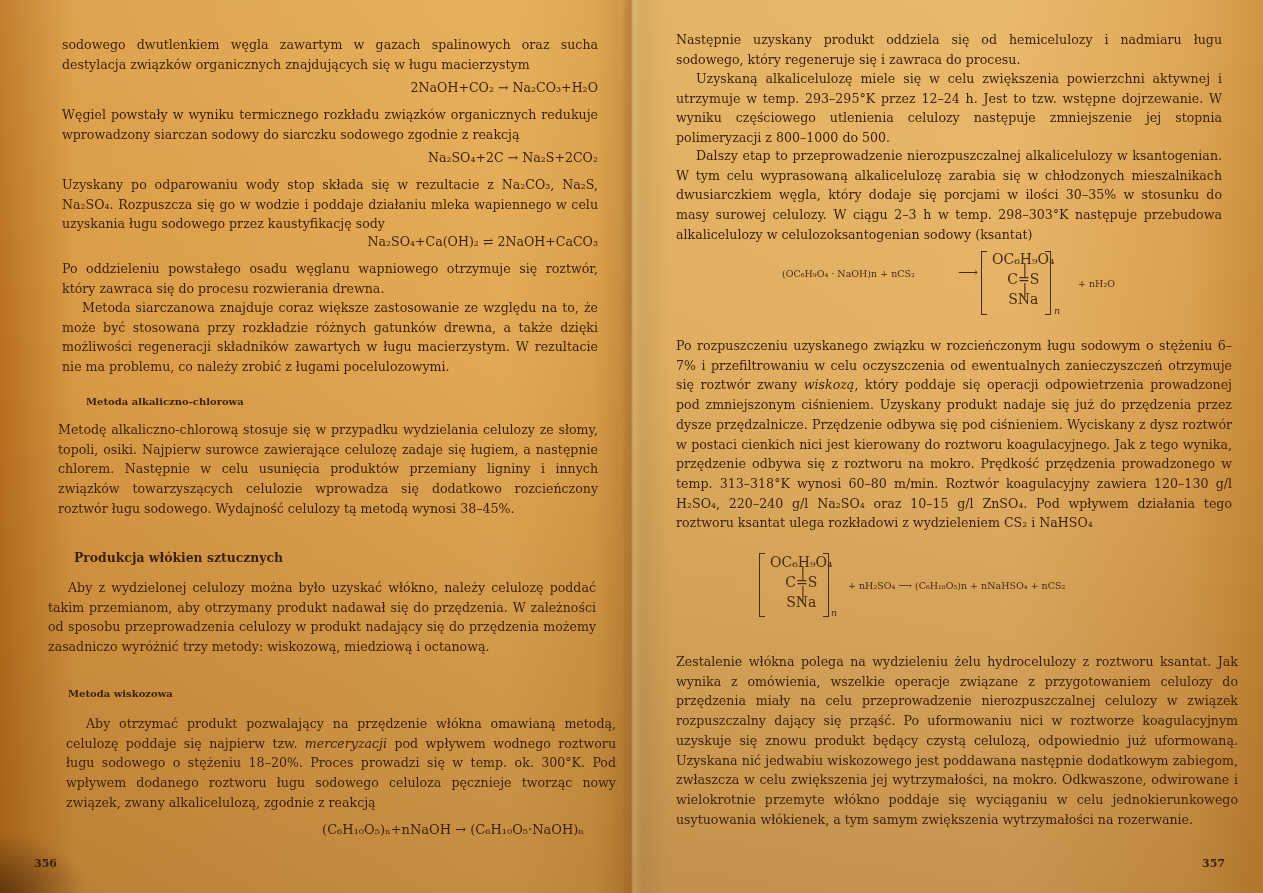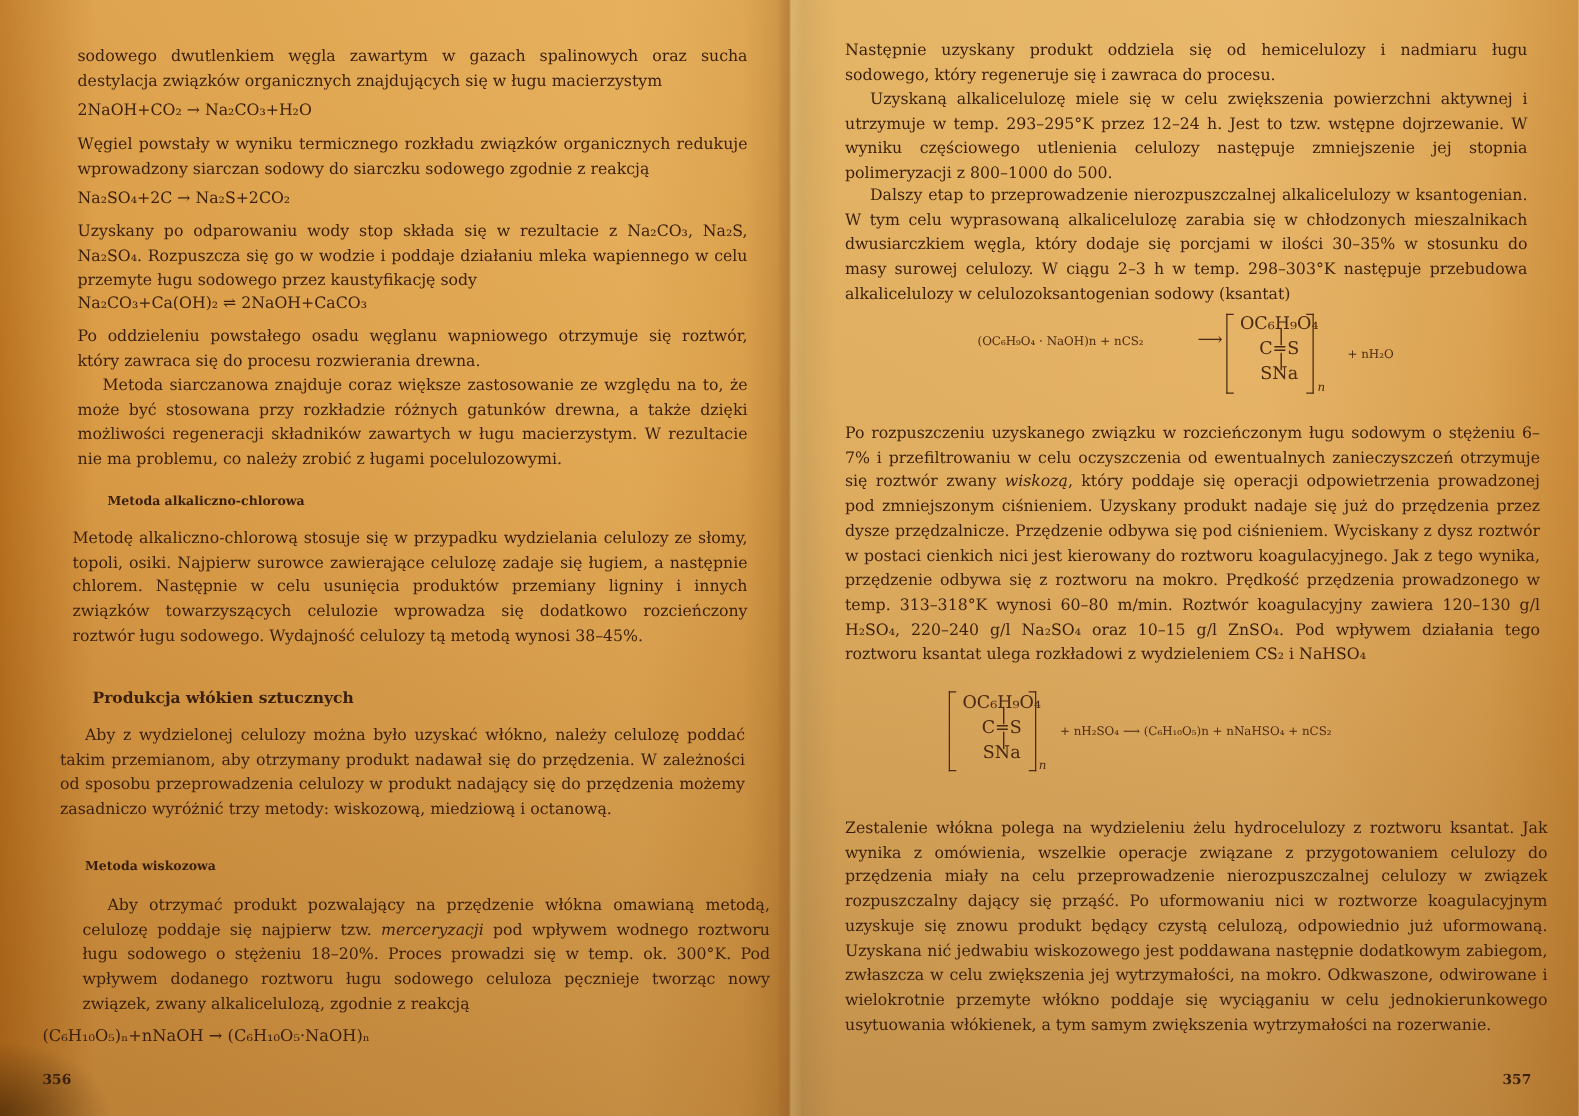--- a/index.html
+++ b/index.html
@@ -16,21 +16,21 @@
   .corner-shadow { position:absolute; left:0; bottom:0; width:90px; height:60px; pointer-events:none;
     background: radial-gradient(ellipse at 0% 100%, rgba(40,20,0,0.55) 0%, rgba(0,0,0,0) 70%); }
   .gutter { position:absolute; left:622px; top:0; width:20px; height:893px; pointer-events:none;
     background: linear-gradient(90deg, rgba(150,80,20,0) 0%, rgba(140,70,15,0.35) 45%, rgba(255,220,150,0.25) 55%, rgba(150,80,20,0) 100%); }
   .page { position:absolute; top:0; height:893px; }
   .page.left { left:0; width:630px; }
   .page.right { left:640px; width:623px; }
   p, .line { margin:0; font-size:12.6px; line-height:19.7px; text-align:justify; }
   .block { position:absolute; }
   .indent { text-indent:20px; }
-  .eq { position:absolute; font-size:12.6px; white-space:nowrap; text-align:left; }
+  .eq { position:absolute; font-size:12.6px; white-space:nowrap; text-align:right; }
   .heading { position:absolute; font-weight:bold; font-size:12.4px; }
   .heading.small { font-size:10px; }
   .pagenum { position:absolute; font-weight:bold; font-size:11px; }
   .formula { position:absolute; font-size:9.5px; white-space:nowrap; color:#4a2a10; }
   .bracket { position:absolute; border:1.5px solid #4a2a10; }
   .bracket.l { border-right:none; width:5px; }
   .bracket.r { border-left:none; width:5px; }
   .stack { position:absolute; font-size:14px; line-height:10px; color:#4a2a10;text-align:center; }
   em { font-style:italic; }
 </style>
@@ -46,23 +46,23 @@
     <p>sodowego dwutlenkiem węgla zawartym w gazach spalinowych oraz sucha destylacja związków organicznych znajdujących się w ługu macierzystym</p>
   </div>
   <div class="eq" style="left:62px; top:80px; width:536px;">2NaOH+CO₂ → Na₂CO₃+H₂O</div>
 
   <div class="block" style="left:62px; top:105px; width:536px;">
     <p>Węgiel powstały w wyniku termicznego rozkładu związków organicznych redukuje wprowadzony siarczan sodowy do siarczku sodowego zgodnie z reakcją</p>
   </div>
   <div class="eq" style="left:62px; top:150px; width:536px;">Na₂SO₄+2C → Na₂S+2CO₂</div>
 
   <div class="block" style="left:62px; top:175px; width:536px;">
-    <p>Uzyskany po odparowaniu wody stop składa się w rezultacie z Na₂CO₃, Na₂S, Na₂SO₄. Rozpuszcza się go w wodzie i poddaje działaniu mleka wapiennego w celu przemyte ługu sodowego przez kaustyfikację sody</p>
+    <p>Uzyskany po odparowaniu wody stop składa się w rezultacie z Na₂CO₃, Na₂S, Na₂SO₄. Rozpuszcza się go w wodzie i poddaje działaniu mleka wapiennego w celu uzyskania ługu sodowego przez kaustyfikację sody</p>
   </div>
-  <div class="eq" style="left:62px; top:234px; width:536px;">Na₂CO₃+Ca(OH)₂ ⇌ 2NaOH+CaCO₃</div>
+  <div class="eq" style="left:62px; top:234px; width:536px;">Na₂SO₄+Ca(OH)₂ ⇌ 2NaOH+CaCO₃</div>
 
   <div class="block" style="left:62px; top:298px; width:536px;">
     <p class="indent">Metoda siarczanowa znajduje coraz większe zastosowanie ze względu na to, że może być stosowana przy rozkładzie różnych gatunków drewna, a także dzięki możliwości regeneracji składników zawartych w ługu macierzystym. W rezultacie nie ma problemu, co należy zrobić z ługami pocelulozowymi.</p>
   </div>
   <div class="block" style="left:62px; top:259px; width:536px;">
     <p>Po oddzieleniu powstałego osadu węglanu wapniowego otrzymuje się roztwór, który zawraca się do procesu rozwierania drewna.</p>
   </div>
 
   <div class="heading small" style="left:86px; top:396px;">Metoda alkaliczno-chlorowa</div>
 

